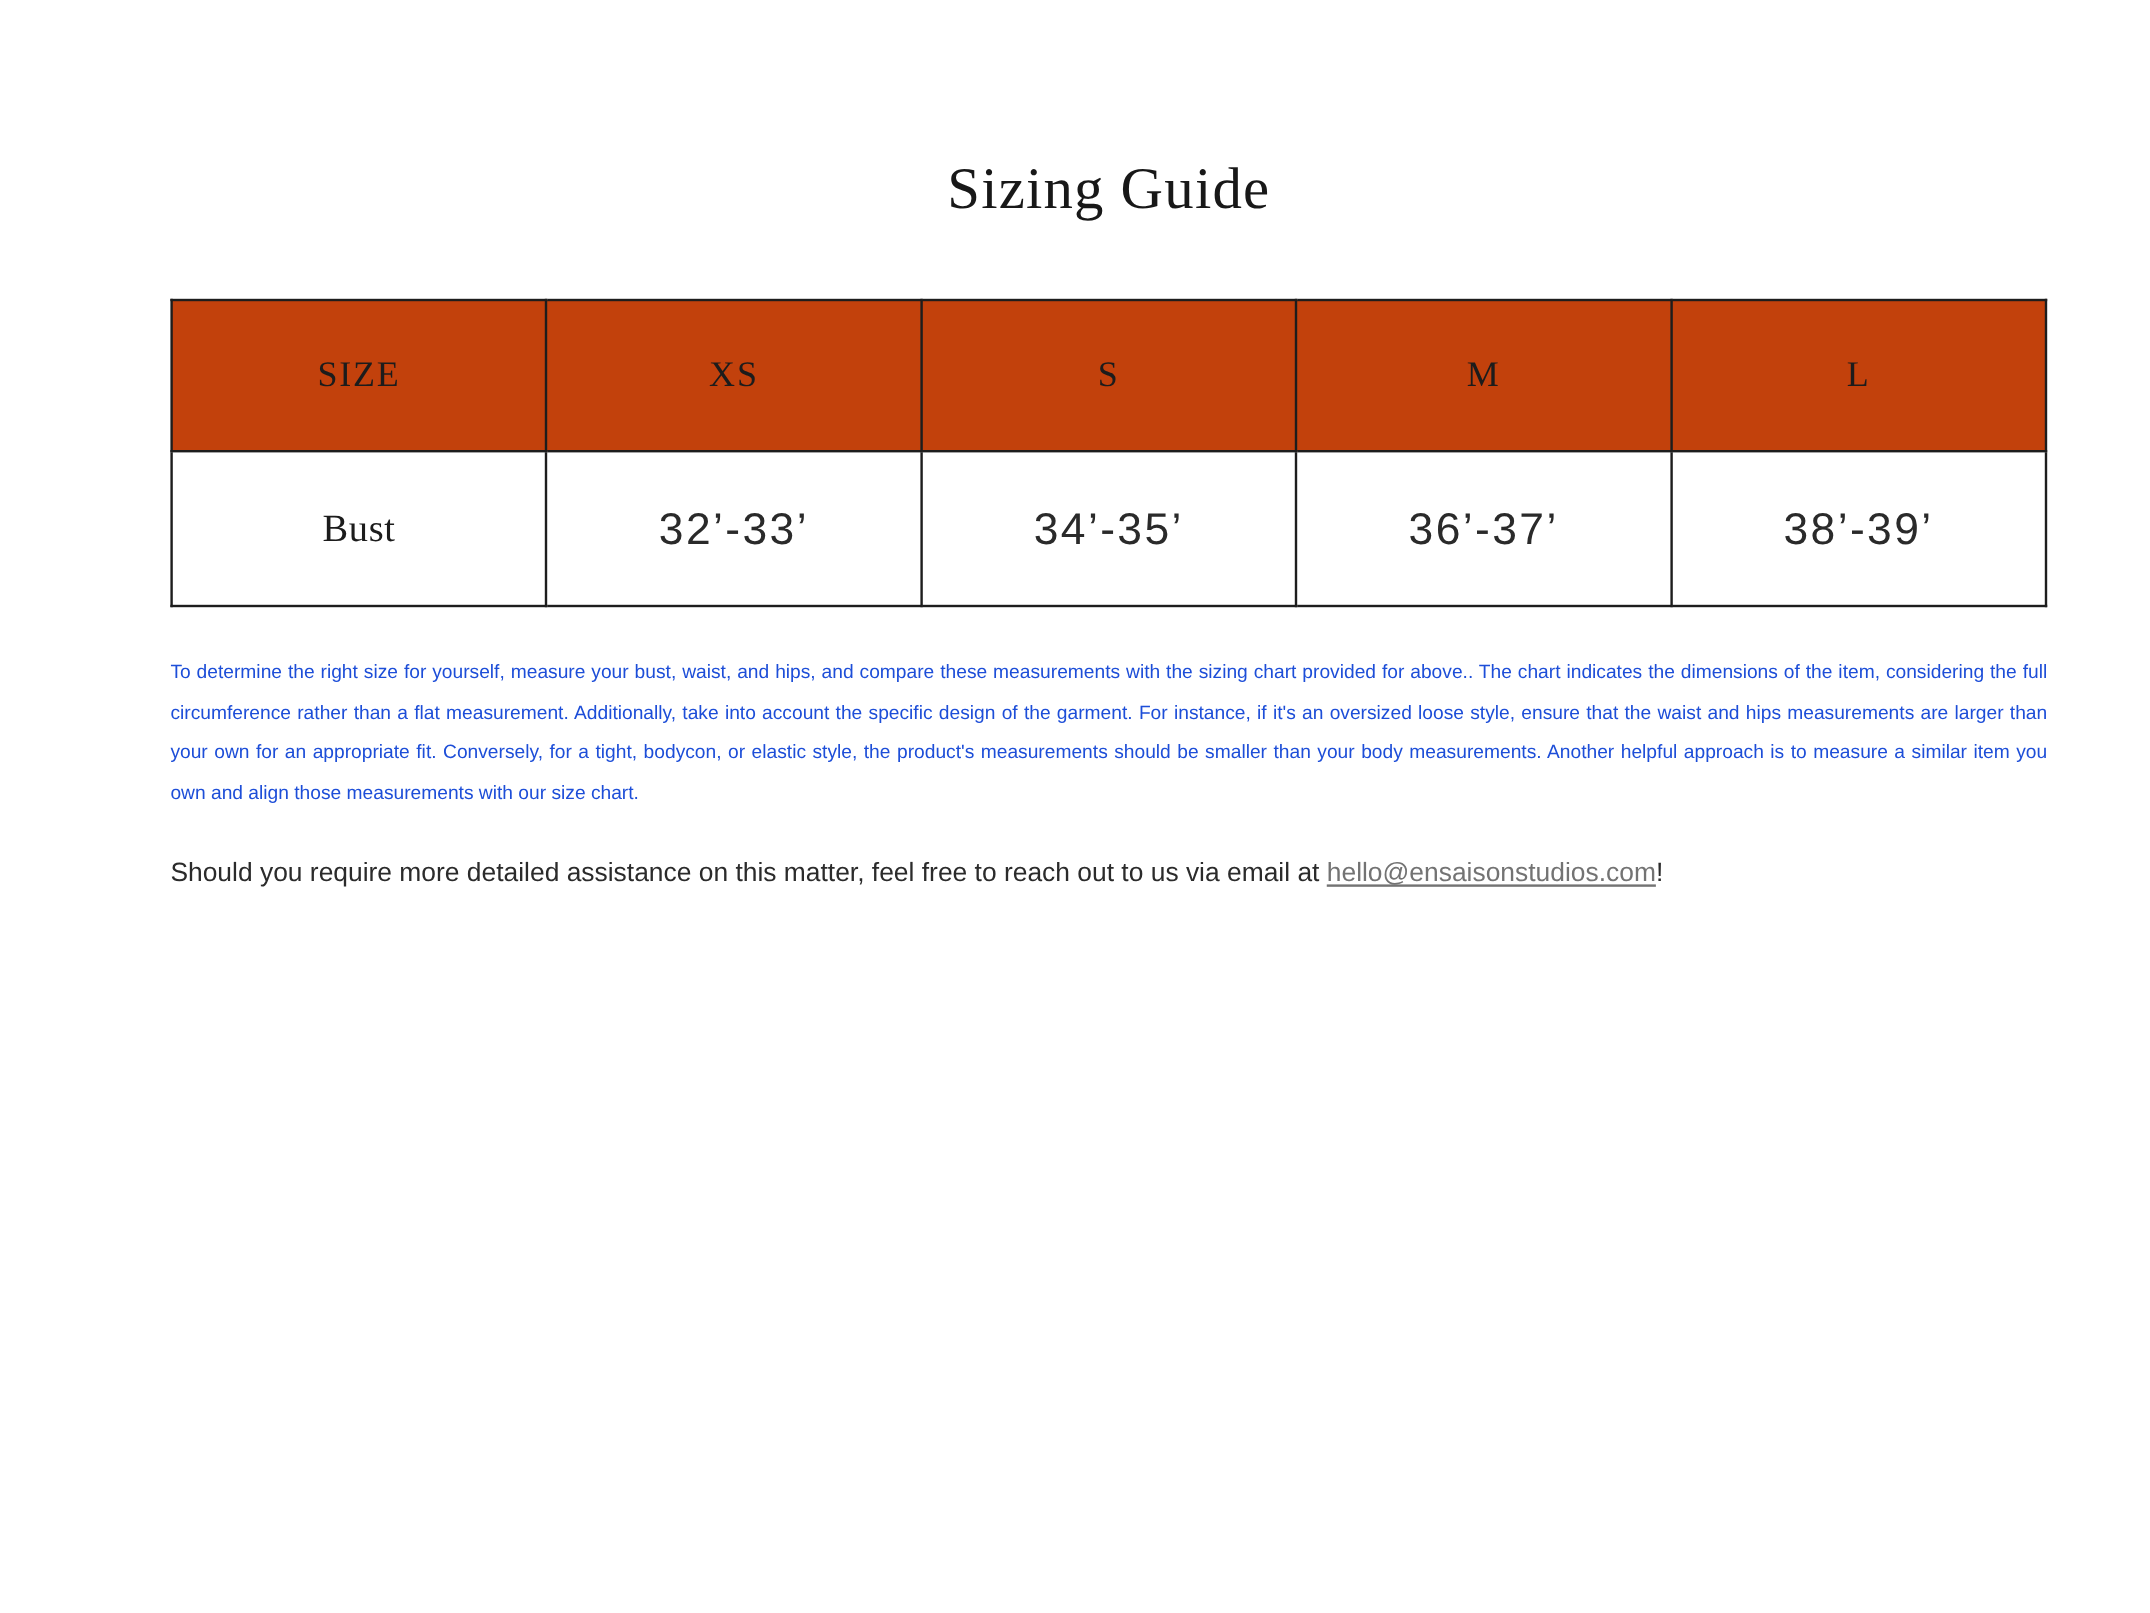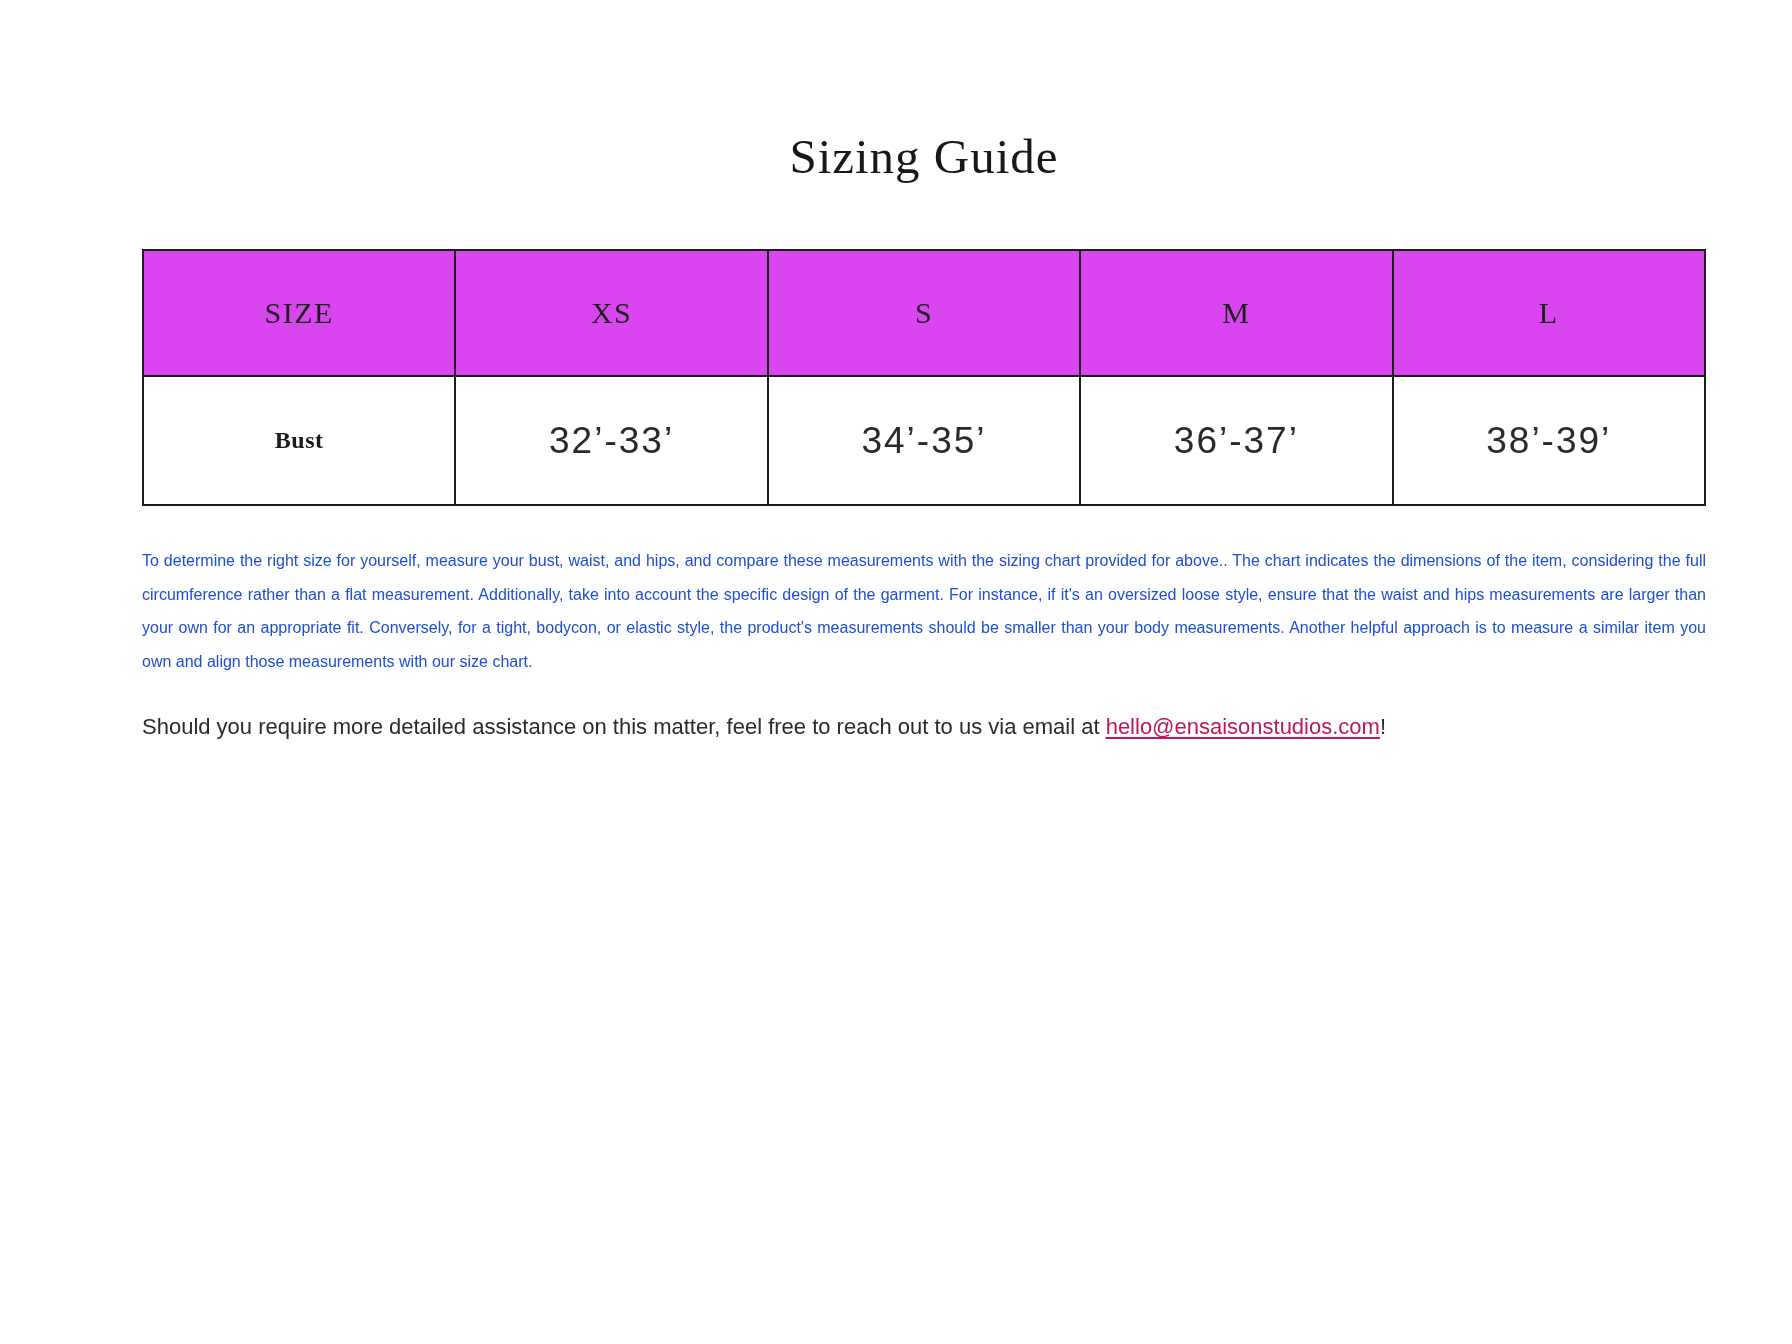--- a/index.html
+++ b/index.html
@@ -32,41 +32,40 @@
     border-collapse: collapse;
     table-layout: fixed;
     border: 2px solid #1d1d1d;
   }
   .size-table th, .size-table td {
     border: 2px solid #1d1d1d;
     text-align: center;
     vertical-align: middle;
   }
   .size-table thead th {
-    background: #d946ef;
+    background: #c2410c;
     height: 126px;
     font-family: "Liberation Serif", serif;
     font-weight: 400;
     font-size: 30px;
     letter-spacing: 1.5px;
     color: #1c1c1c;
   }
   .size-table tbody td {
     background: #ffffff;
     height: 129px;
     font-size: 37px;
     letter-spacing: 2px;
     color: #2a2a2a;
   }
   .size-table tbody td.row-label {
     font-family: "Liberation Serif", serif;
-    font-size: 24px;
+    font-size: 32px;
     letter-spacing: 0.5px;
     color: #1c1c1c;
-    font-weight: bold;
   }
   .subheading {
     margin-top: 66px;
     font-family: "Liberation Serif", serif;
     font-weight: 400;
     font-size: 31px;
     letter-spacing: 0.3px;
     color: #1b1b1b;
   }
   .body-text {
@@ -76,21 +75,21 @@
     text-align: justify;
     color: #1d4ed8;
   }
   .contact-text {
     margin-top: 32px;
     font-size: 22px;
     line-height: 33.5px;
     color: #2b2b2b;
   }
   .email-link {
-    color: #be185d;
+    color: #737373;
     text-decoration: underline;
     text-underline-offset: 3px;
   }
 </style>
 </head>
 <body>
 
 <div class="page">
 
   <h1 class="page-title">Sizing Guide</h1>

